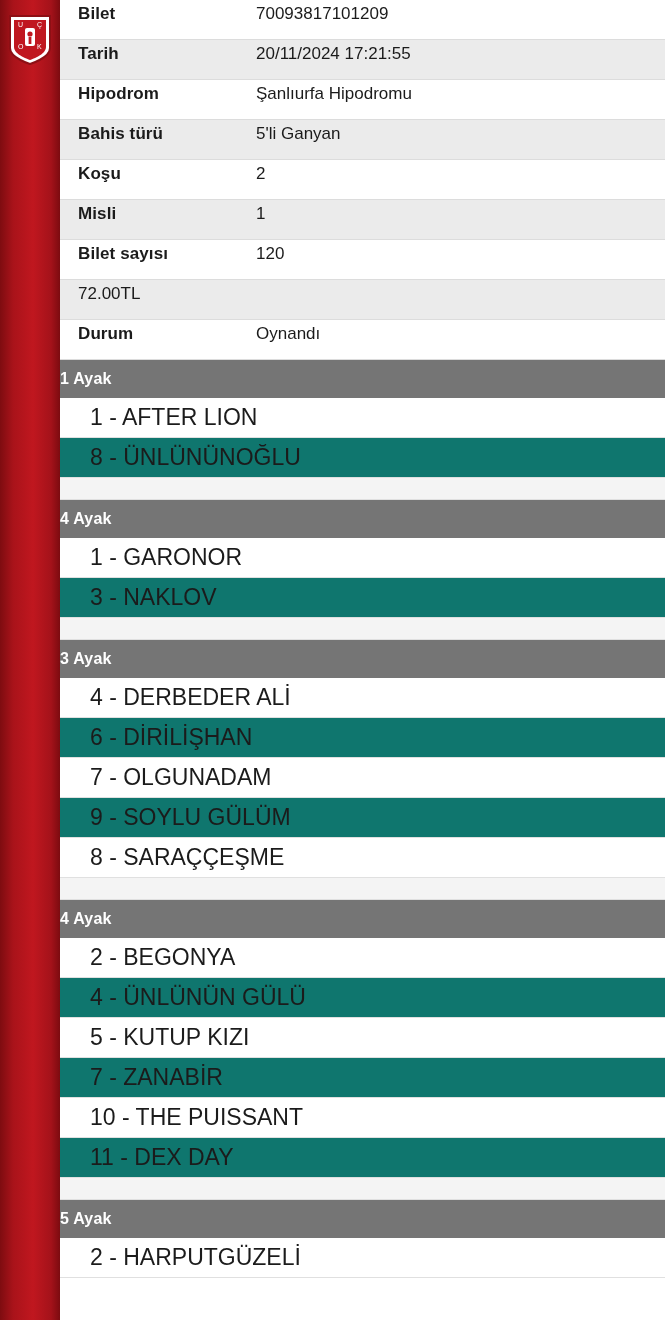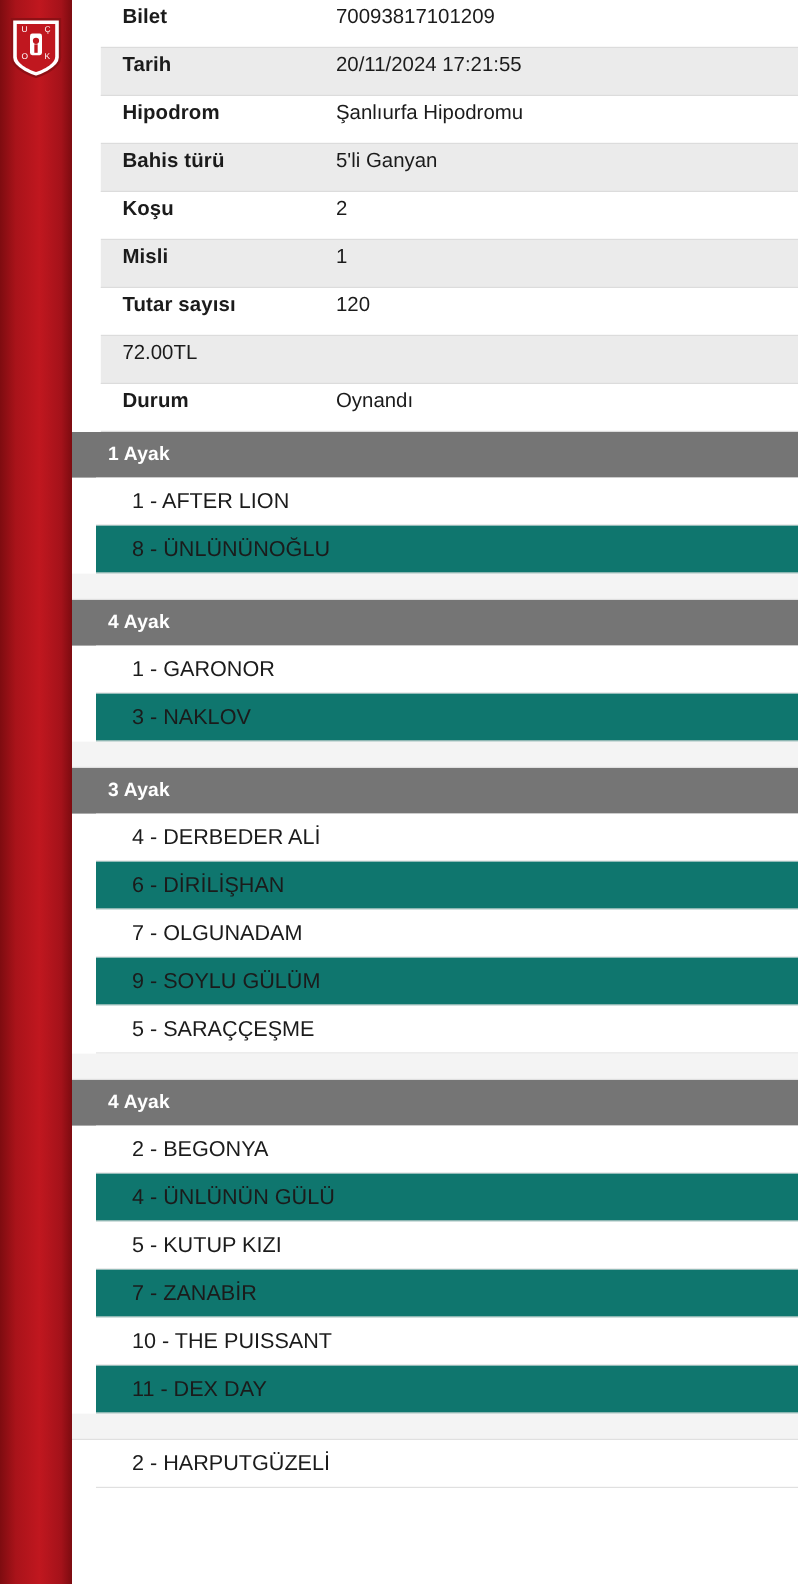--- a/index.html
+++ b/index.html
@@ -45,21 +45,20 @@
   }
   
   .info-row {
     display: flex;
     align-items: center;
     height: 40px;
     border-bottom: 1px solid #dcdcdc;
     padding: 0 0 12px 18px;
     font-size: 17px;
     color: #1b1b1b;
-    margin-left: 24px;
   }
   .info-row.alt { background: #ebebeb; }
   .info-row.plain { background: #ffffff; }
   .info-label {
     width: 178px;
     min-width: 178px;
     font-weight: bold;
     letter-spacing: 0.1px;
   }
   .info-value {
@@ -68,34 +67,32 @@
   }
   
   .leg-header {
     height: 38px;
     background: #757575;
     color: #ffffff;
     font-size: 16px;
     font-weight: bold;
     display: flex;
     align-items: center;
-    padding-left: 30px;
     letter-spacing: 0.2px;
   }
   
   .horse-row {
     height: 40px;
     display: flex;
     align-items: center;
     padding-left: 30px;
-    font-size: 18px;
+    font-size: 23px;
     color: #1b1b1b;
     border-bottom: 1px solid #e0e0e0;
     background: #ffffff;
-    margin-left: 20px;
   }
   .horse-row.alt { background: #0f766e; }
   .leg-gap {
     height: 22px;
     background: #f4f4f4;
     border-bottom: 1px solid #e0e0e0;
   }
 </style>
 </head>
 <body>
@@ -138,21 +135,21 @@
         </div>
         <div class="info-row plain">
           <div class="info-label">Koşu</div>
           <div class="info-value">2</div>
         </div>
         <div class="info-row alt">
           <div class="info-label">Misli</div>
           <div class="info-value">1</div>
         </div>
         <div class="info-row plain">
-          <div class="info-label">Tutar sayısı</div>
+          <div class="info-label">Bilet sayısı</div>
           <div class="info-value">120</div>
         </div>
         <div class="info-row alt">
           <div class="info-value">72.00TL</div>
         </div>
         <div class="info-row plain">
           <div class="info-label">Durum</div>
           <div class="info-value">Oynandı</div>
         </div>
       </div>
@@ -163,27 +160,28 @@
         <div class="leg-gap"></div>
         <div class="leg-header">4 Ayak</div>
         <div class="horse-row ">1 - GARONOR</div>
         <div class="horse-row alt">3 - NAKLOV</div>
         <div class="leg-gap"></div>
         <div class="leg-header">3 Ayak</div>
         <div class="horse-row ">4 - DERBEDER ALİ</div>
         <div class="horse-row alt">6 - DİRİLİŞHAN</div>
         <div class="horse-row ">7 - OLGUNADAM</div>
         <div class="horse-row alt">9 - SOYLU GÜLÜM</div>
-        <div class="horse-row ">5 - SARAÇÇEŞME</div>
+        <div class="horse-row ">8 - SARAÇÇEŞME</div>
         <div class="leg-gap"></div>
         <div class="leg-header">4 Ayak</div>
         <div class="horse-row ">2 - BEGONYA</div>
         <div class="horse-row alt">4 - ÜNLÜNÜN GÜLÜ</div>
         <div class="horse-row ">5 - KUTUP KIZI</div>
         <div class="horse-row alt">7 - ZANABİR</div>
         <div class="horse-row ">10 - THE PUISSANT</div>
         <div class="horse-row alt">11 - DEX DAY</div>
         <div class="leg-gap"></div>
+        <div class="leg-header">5 Ayak</div>
         <div class="horse-row ">2 - HARPUTGÜZELİ</div>
       </div>
   </div>
 
 </div>
 
 </body></html>

